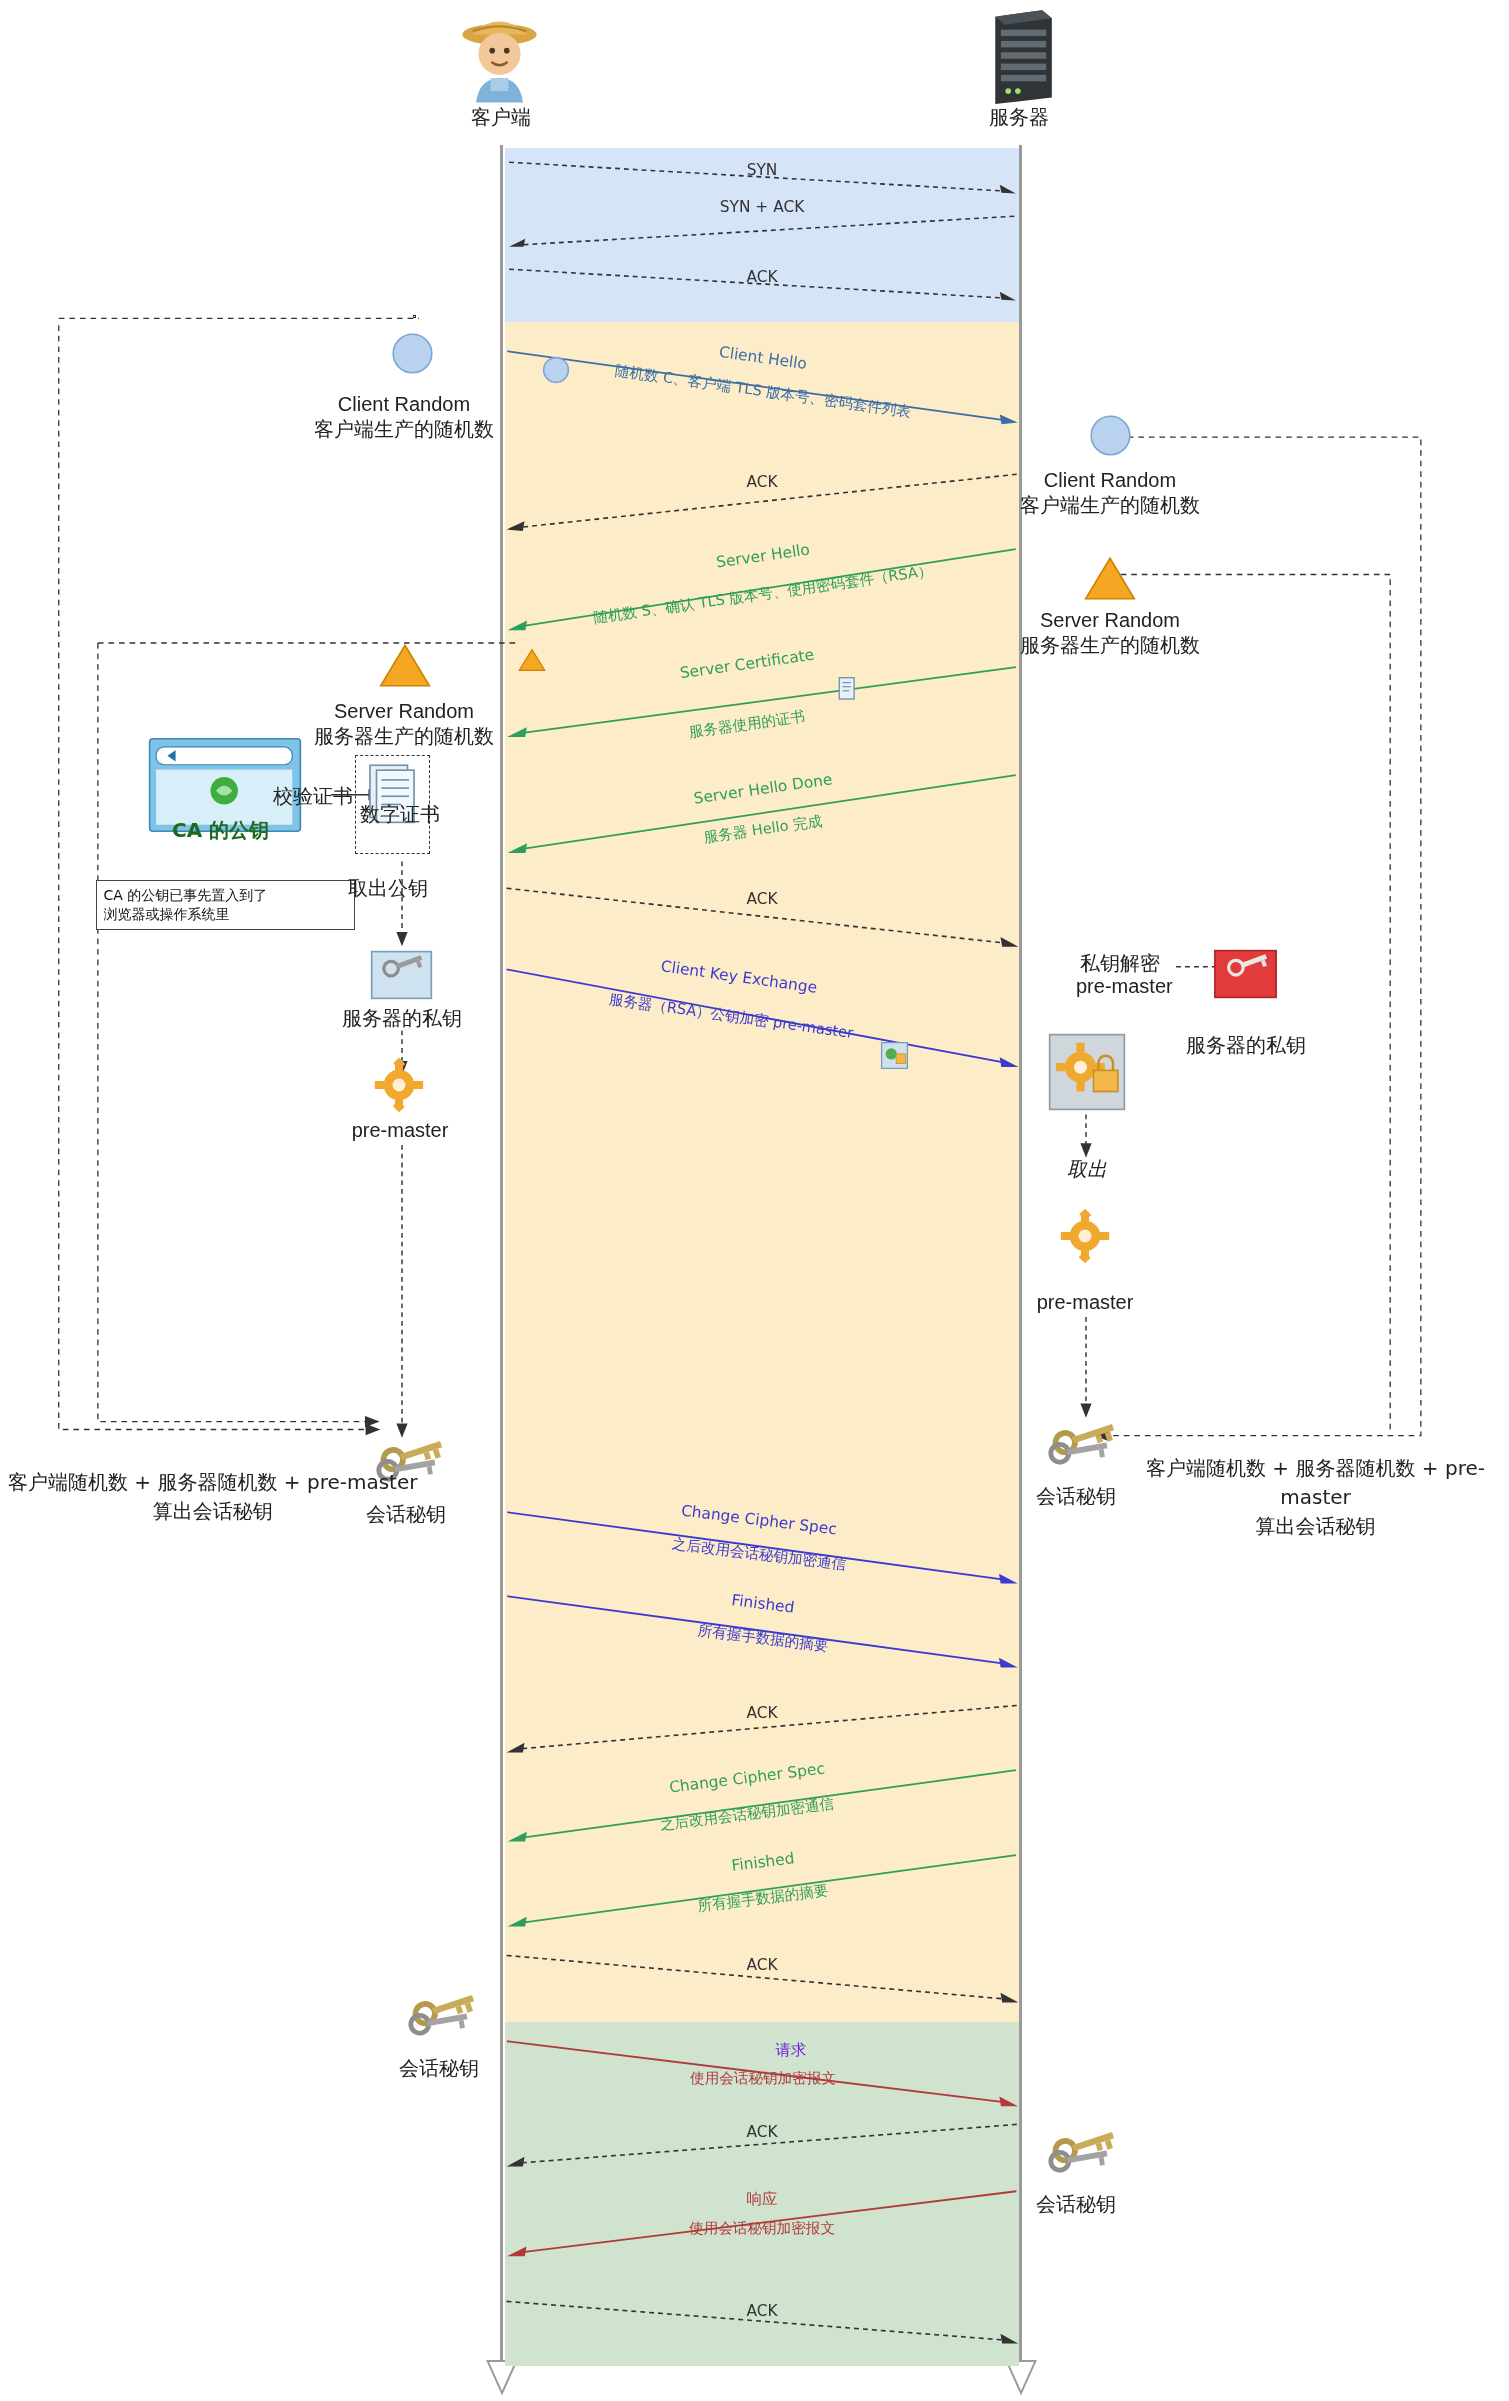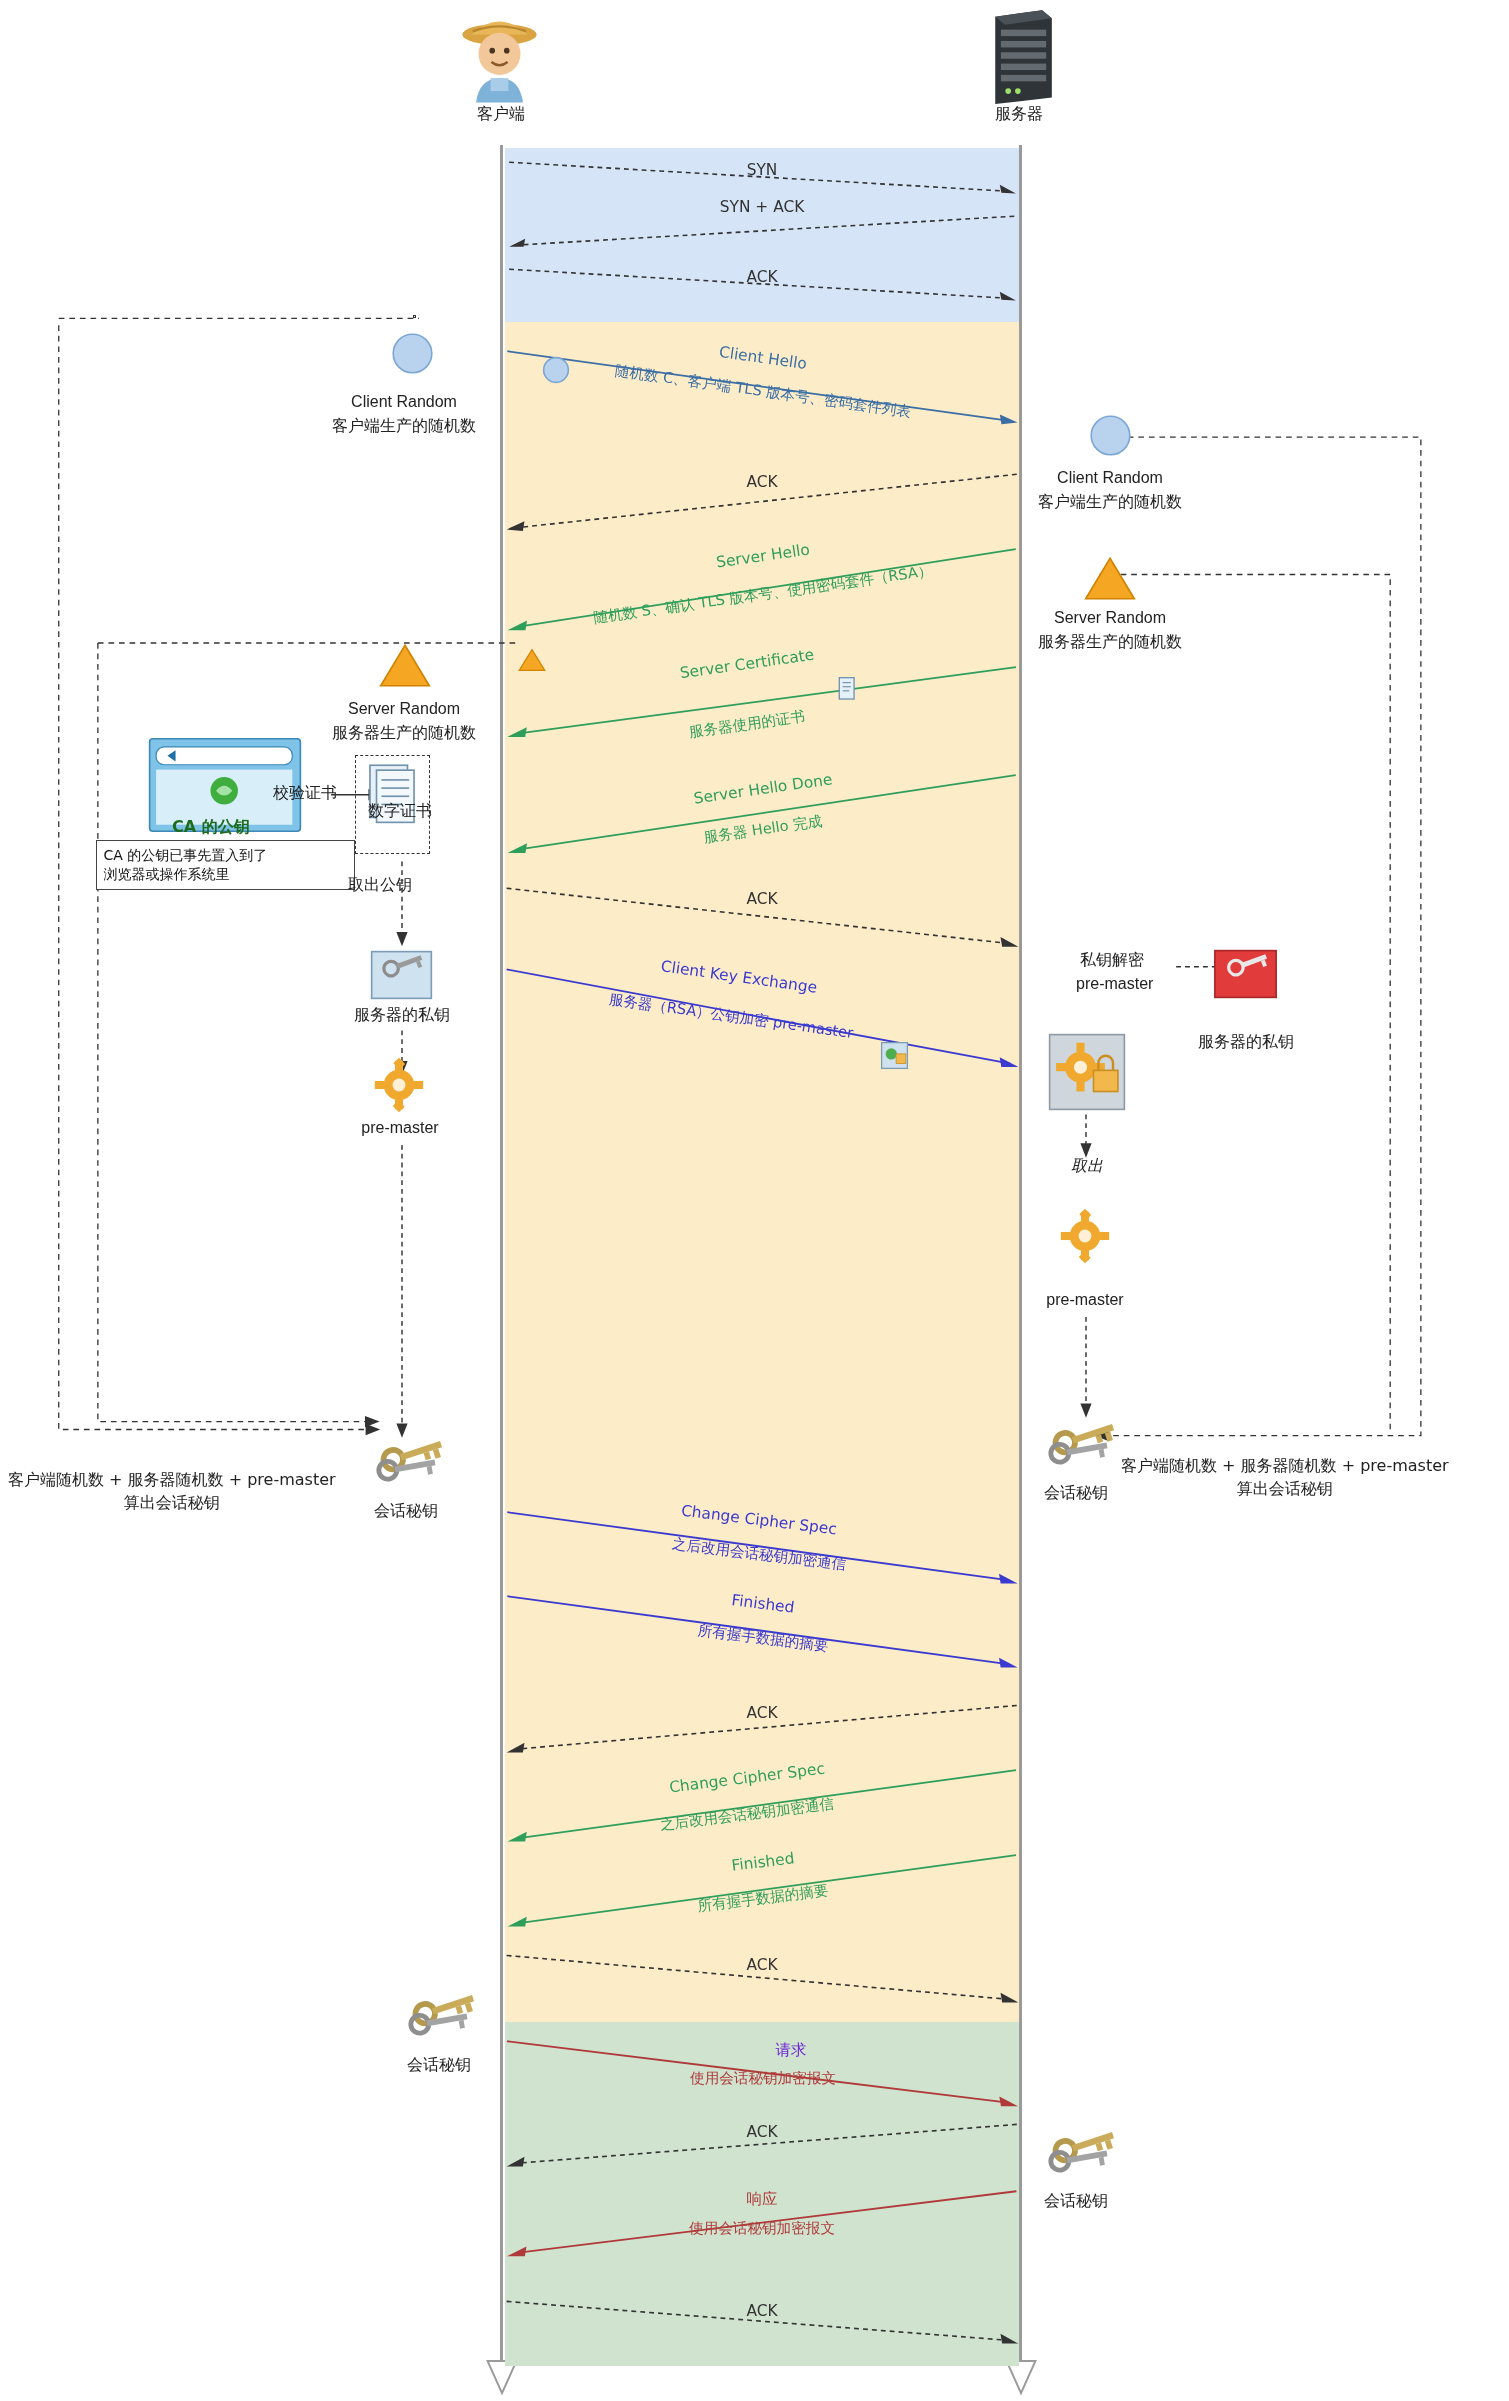--- a/index.html
+++ b/index.html
@@ -1,27 +1,27 @@
 <!DOCTYPE html>
 <html style="font-size:13px"><head>
 <meta charset="utf-8">
 <style>
   html,body{margin:0;padding:0;background:#fff;}
   body{font-family:"Liberation Sans","DejaVu Sans",sans-serif;}
   #stage{position:relative;width:1510px;height:2401px;overflow:hidden;background:#ffffff;}
   .abs{position:absolute;}
-  .lbl{position:absolute;font-size:16px;color:#222;text-align:center;white-space:nowrap;}
+  .lbl{position:absolute;font-size:20px;color:#222;text-align:center;white-space:nowrap;}
   .cn{font-family:"DejaVu Sans","Liberation Sans",sans-serif;}
   .lane-line{position:absolute;width:3.2px;background:#9a9a9a;}
   .band{position:absolute;}
   .msg-text{position:absolute;font-size:15.4px;white-space:nowrap;text-align:center;}
   svg{overflow:visible;}
   .dashbox{position:absolute;border:1.3px dashed #333;}
   .notebox{position:absolute;background:#fff;border:1.2px solid #444;font-size:14px;
-           line-height:1.35;padding:4.9px 6.5px;color:#111;}
+           line-height:1.35;padding:4.9px 6.5px;color:#111;margin-top:40px;}
   .center{transform:translateX(-50%);}
 </style>
 </head>
 <body>
 
 <div id="stage">
 
   <div class="lane-line" style="left:500px;top:145px;height:2221px;"></div>
   <div class="lane-line" style="left:1019px;top:145px;height:2221px;"></div>
 

